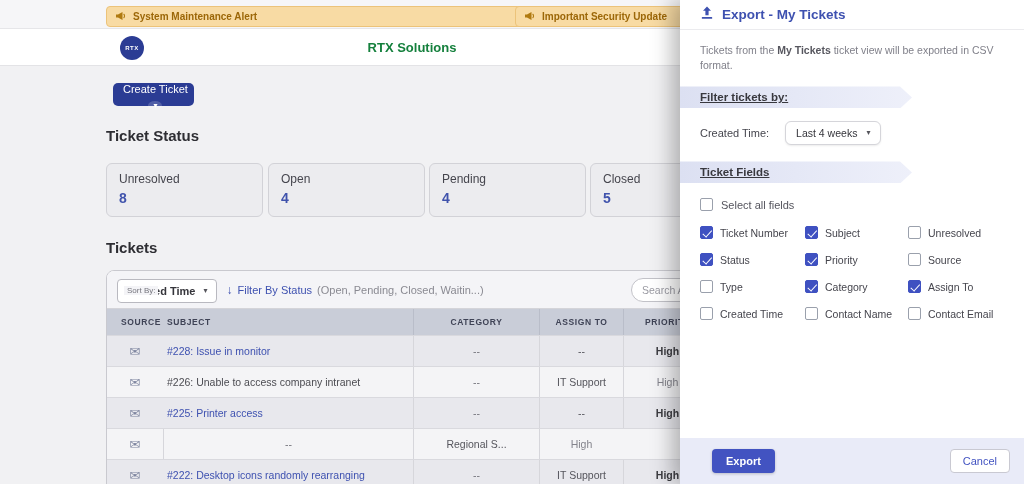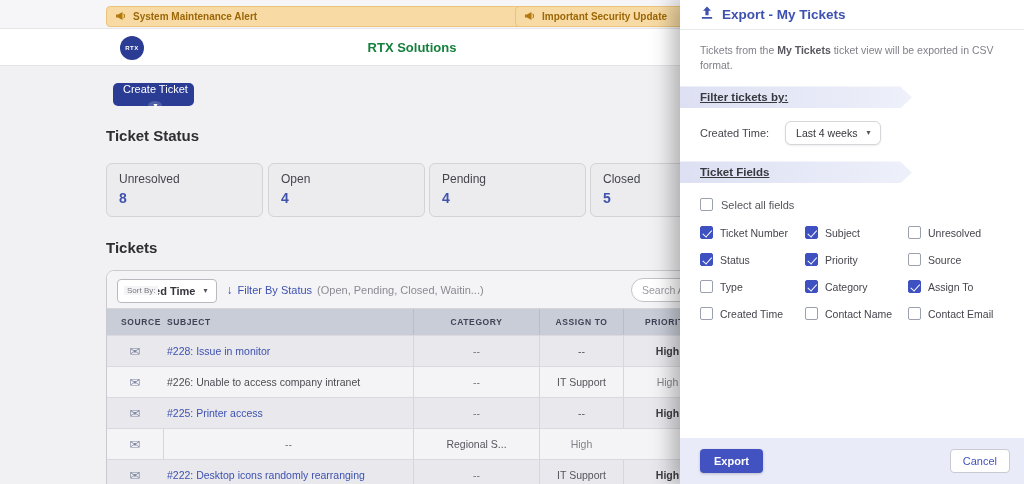--- a/index.html
+++ b/index.html
@@ -130,21 +130,21 @@
     content:"";position:absolute;left:3.5px;top:0.5px;width:3.5px;height:7.5px;
     border:solid #fff;border-width:0 1.8px 1.8px 0;transform:rotate(42deg);
   }
   .fields-grid{
     margin:15px 20px 0;display:grid;grid-template-columns:105px 103px 1fr;row-gap:14px;
   }
   .field-item{display:flex;align-items:center;gap:7px;cursor:pointer}
   .field-label{font-size:10.5px;color:#45454d;white-space:nowrap}
   .p-footer{
     position:absolute;left:0;bottom:0;width:100%;height:46px;background:#e9ebf8;
-    display:flex;align-items:center;justify-content:space-between;padding:0 14px 0 20px;
+    display:flex;align-items:center;justify-content:space-between;padding:0 14px 0 32px;
   }
   .export-btn{
     background:#4253c1;color:#fff;border:none;border-radius:4px;padding:6px 14px;
     font-size:11px;font-weight:bold;font-family:"Liberation Sans",sans-serif;cursor:pointer;
     box-shadow:0 1px 3px rgba(0,0,0,.2);
   }
   .cancel-btn{
     background:#fff;color:#4253c1;border:1px solid #c9c9d2;border-radius:4px;padding:5px 12px;
     font-size:11px;font-family:"Liberation Sans",sans-serif;cursor:pointer;
   }

